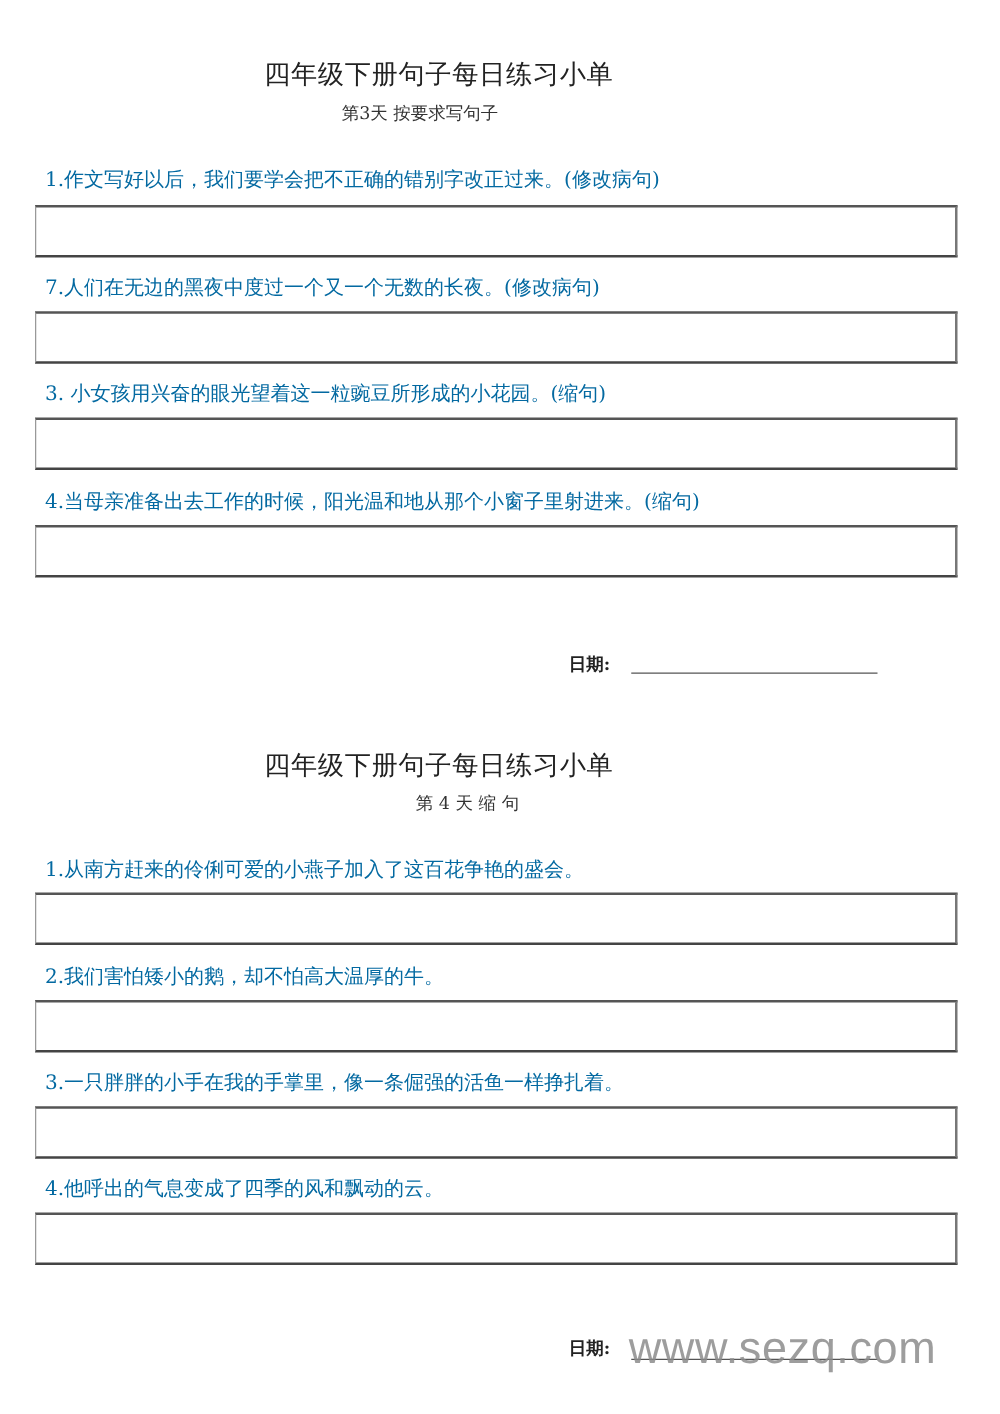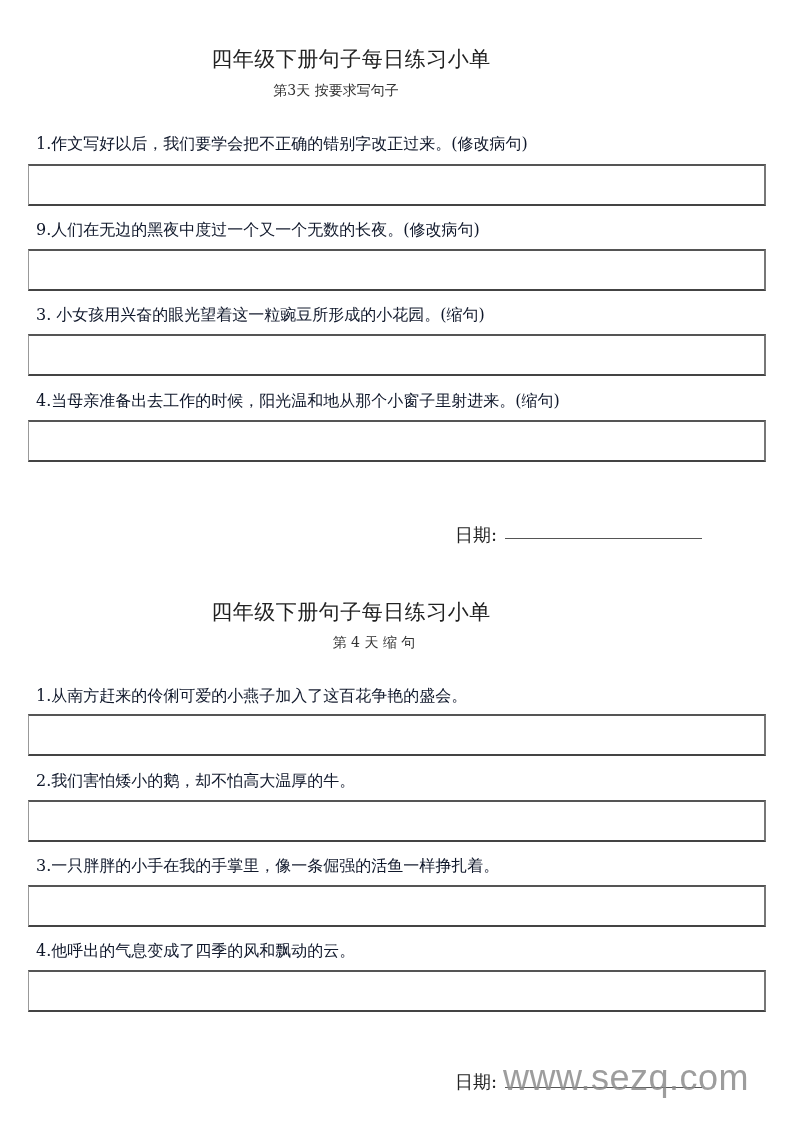--- a/index.html
+++ b/index.html
@@ -10,49 +10,49 @@
     .abs { position: absolute; }
     .title {
       left: 0; width: 702px; text-align: center;
       font-size: 21px; color: #222; letter-spacing: 0.5px;
     }
     .subtitle {
       left: 0; width: 672px; text-align: center;
       font-size: 14px; color: #333;
     }
     .question {
-      left: 36px; font-size: 16px; color: #0f172a; white-space: nowrap;
+      left: 36px; font-size: 16px; color: #0369a1; white-space: nowrap;
     }
     .answer-box {
       left: 28px; width: 738px; height: 42px;
       border-top: 2px solid #555;
       border-bottom: 2px solid #444;
       border-left: 1px solid #999;
       border-right: 2px solid #777;
       box-sizing: border-box;
       background: #fff;
     }
-    .date-label { font-size: 18px; color: #222; }
+    .date-label { font-size: 14px; color: #222; font-weight: bold; }
     .date-line { height: 0; border-top: 1.5px solid #555; }
     .watermark {
       font-family: "Liberation Sans", sans-serif;
       font-size: 36px; color: rgba(140,140,140,0.85); letter-spacing: 0.5px;
     }
   </style>
 </head>
 <body>
 
 <div>
   <div class="abs title" style="top:45px;">四年级下册句子每日练习小单</div>
   <div class="abs subtitle" style="top:82px;">第3天   按要求写句子</div>
 
   <div class="abs question" style="top:134px;">1.作文写好以后，我们要学会把不正确的错别字改正过来。(修改病句)</div>
   <div class="abs answer-box" style="top:164px;"></div>
 
-  <div class="abs question" style="top:220px;">9.人们在无边的黑夜中度过一个又一个无数的长夜。(修改病句)</div>
+  <div class="abs question" style="top:220px;">7.人们在无边的黑夜中度过一个又一个无数的长夜。(修改病句)</div>
   <div class="abs answer-box" style="top:249px;"></div>
 
   <div class="abs question" style="top:305px;">3. 小女孩用兴奋的眼光望着这一粒豌豆所形成的小花园。(缩句)</div>
   <div class="abs answer-box" style="top:334px;"></div>
 
   <div class="abs question" style="top:391px;">4.当母亲准备出去工作的时候，阳光温和地从那个小窗子里射进来。(缩句)</div>
   <div class="abs answer-box" style="top:420px;"></div>
 
   <div class="abs date-label" style="left:455px; top:523px;">日期:</div>
   <div class="abs date-line" style="left:505px; top:538px; width:197px;"></div>

